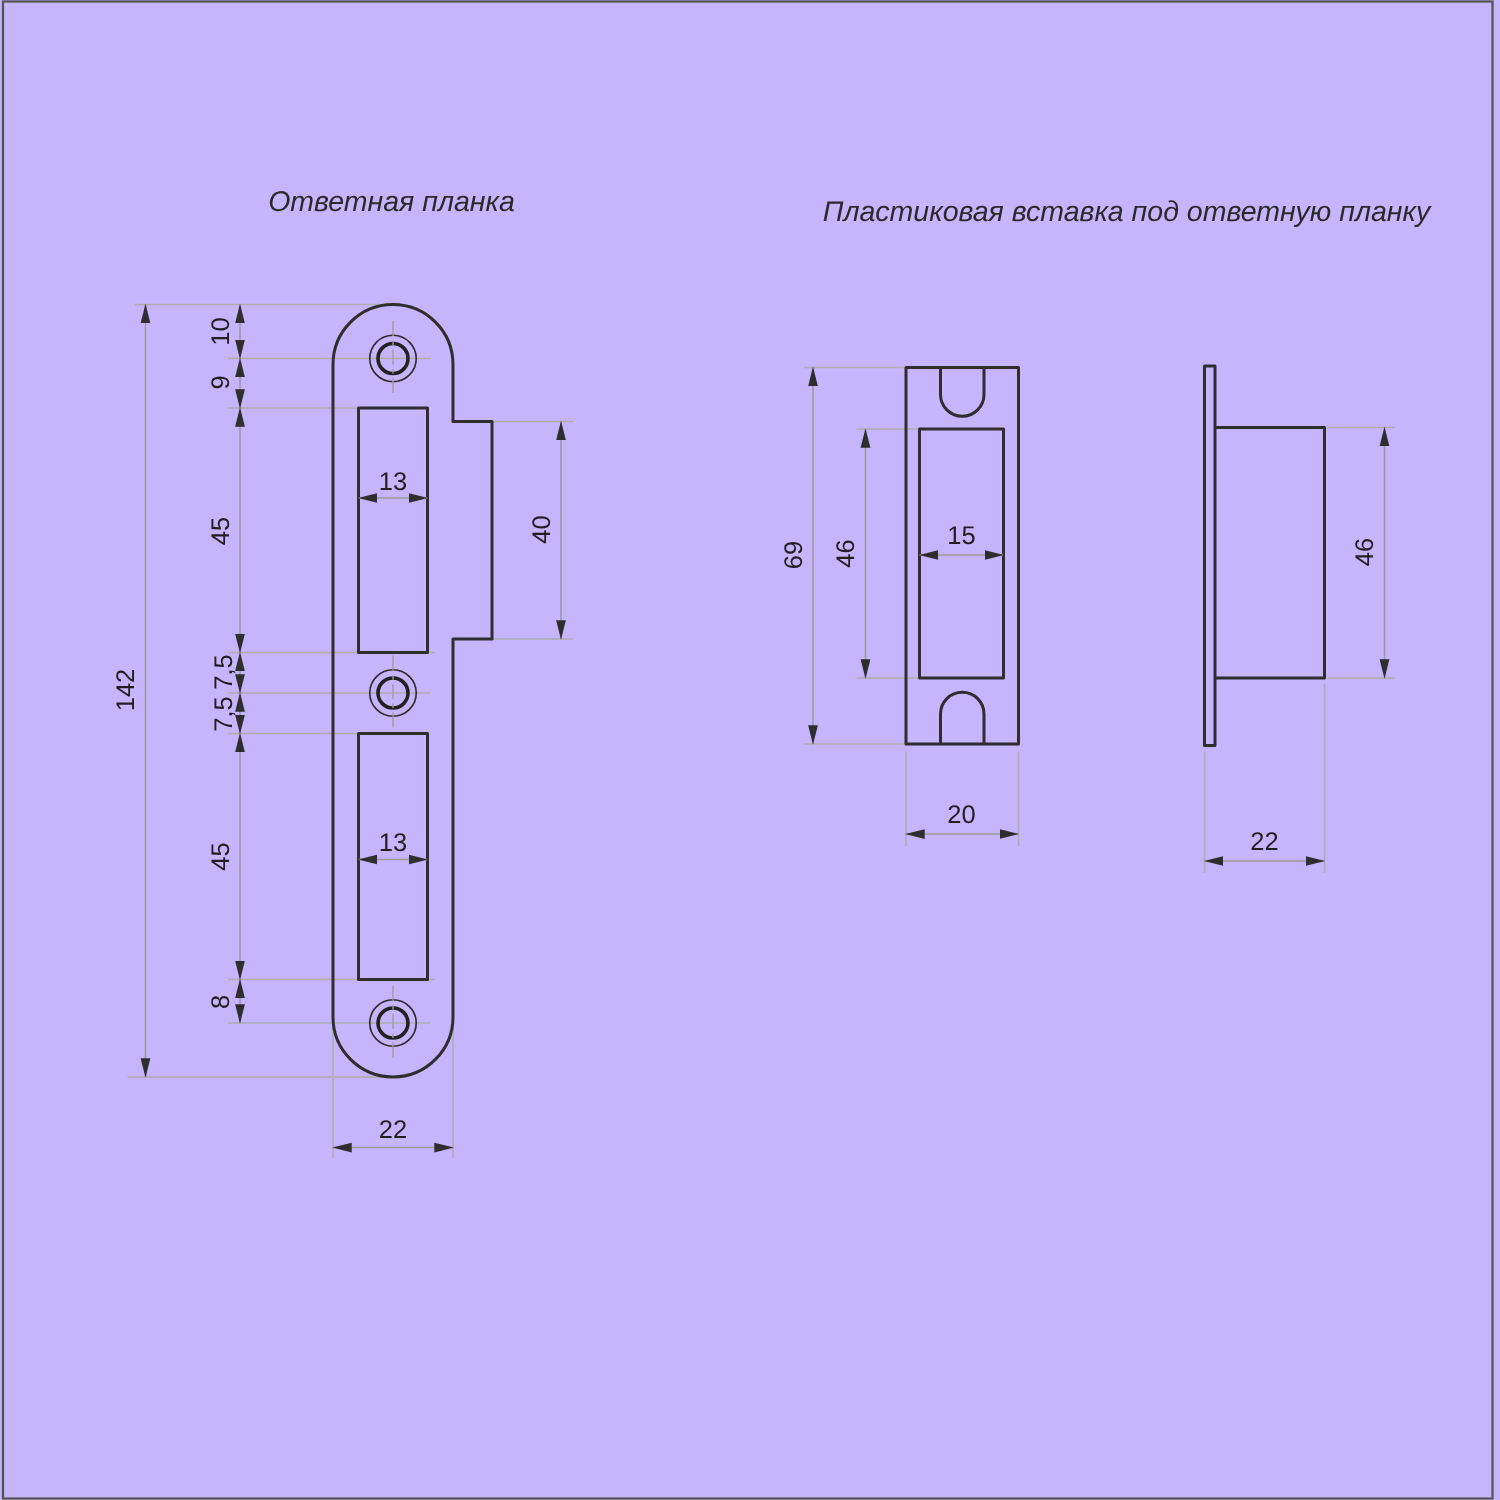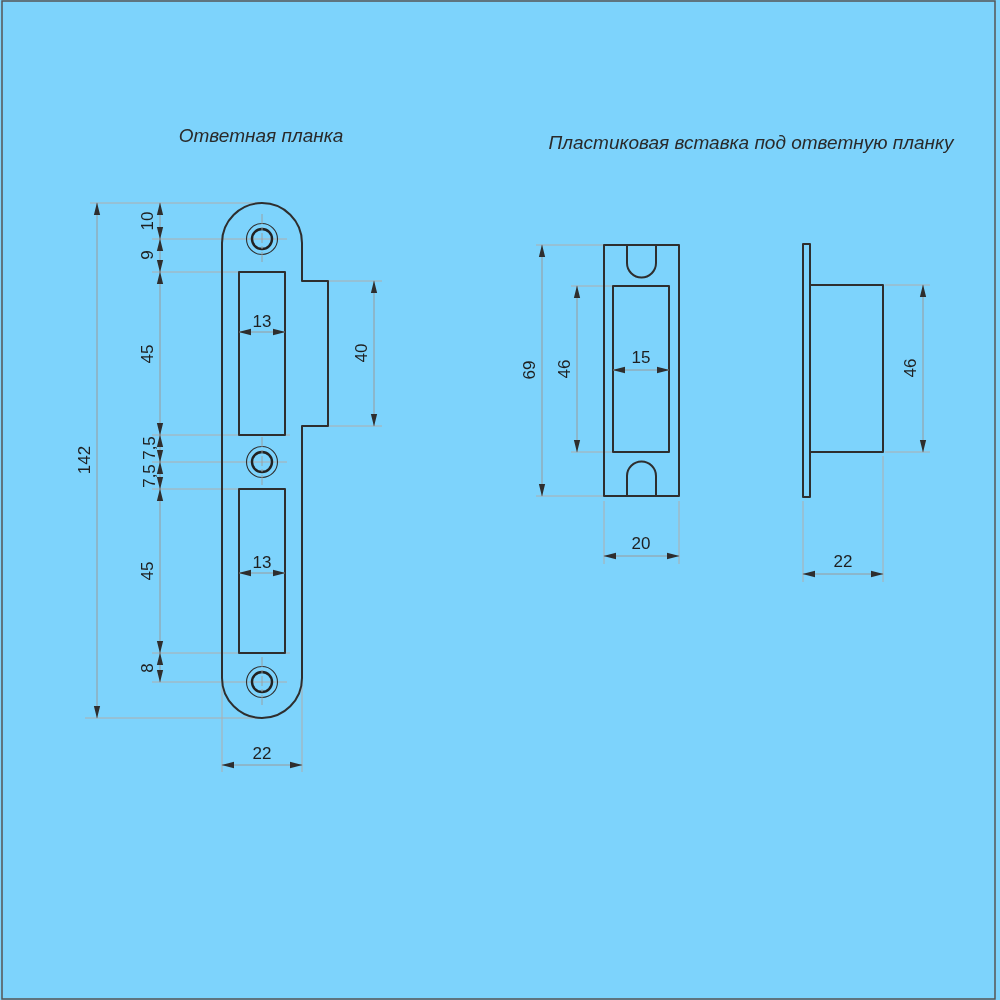--- a/index.html
+++ b/index.html
@@ -1,16 +1,16 @@
 <!DOCTYPE html>
 <html><head>
 <meta charset="utf-8">
 <style>
   html,body{margin:0;padding:0;background:#fff;}
-  .page{position:relative;width:1000px;height:1000px;background:#7dd3fc;overflow:hidden;}
+  .page{position:relative;width:1000px;height:1000px;background:#c4b5fd;overflow:hidden;}
   svg{display:block;}
   .out{stroke:#2e2e2e;stroke-width:2;fill:none;stroke-linejoin:round;}
   .thin{stroke:#2e2e2e;stroke-width:1.1;fill:none;}
   .bold-hole{stroke:#222;stroke-width:2.4;fill:none;}
   .ext{stroke:#aeaeae;stroke-width:1;fill:none;}
   .dimline{stroke:#9a9a9a;stroke-width:1;fill:none;}
   .cl{stroke:#9c9c9c;stroke-width:0.9;fill:none;stroke-dasharray:10 3 3 3;}
   .dim{font-family:"Liberation Sans",sans-serif;font-size:17px;fill:#1f1f1f;}
   .title{font-family:"Liberation Sans",sans-serif;font-size:19px;font-style:italic;fill:#2a2a2a;}
   .frame{stroke:#555;stroke-width:1.5;fill:none;}

